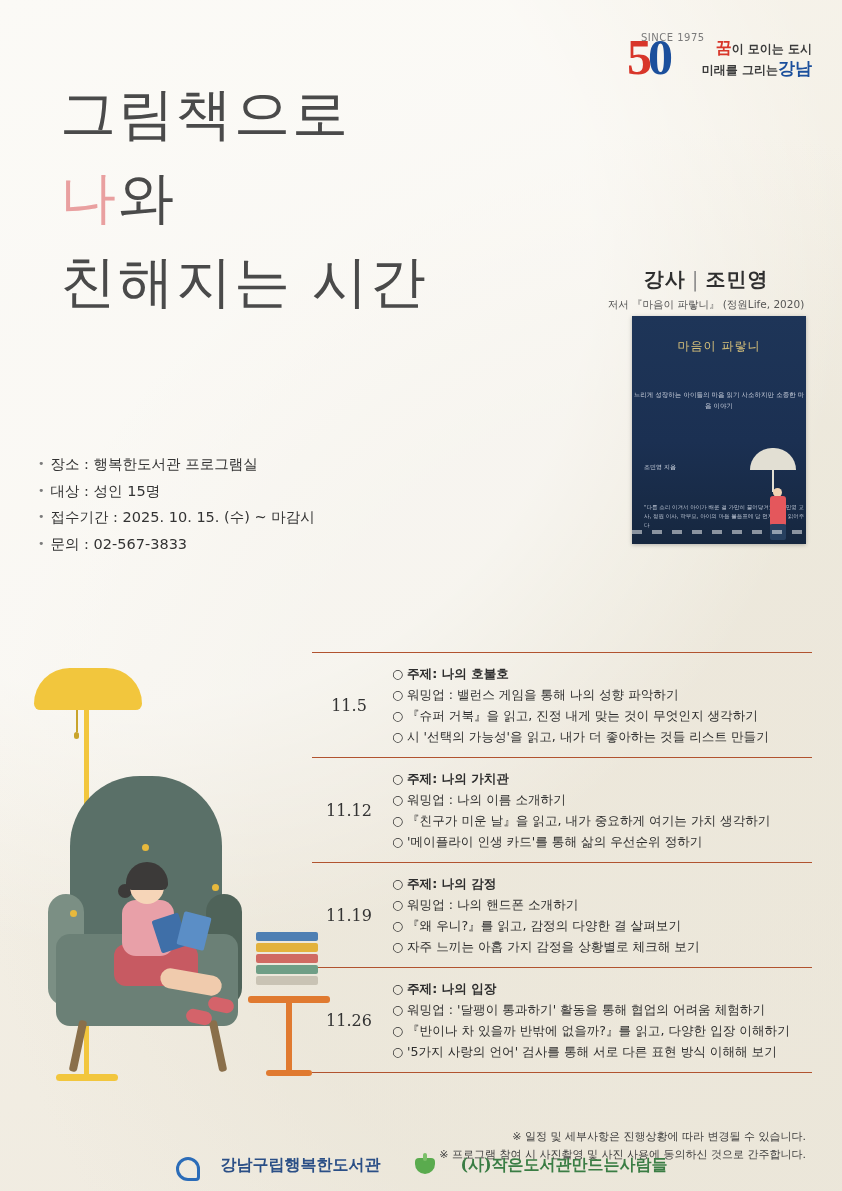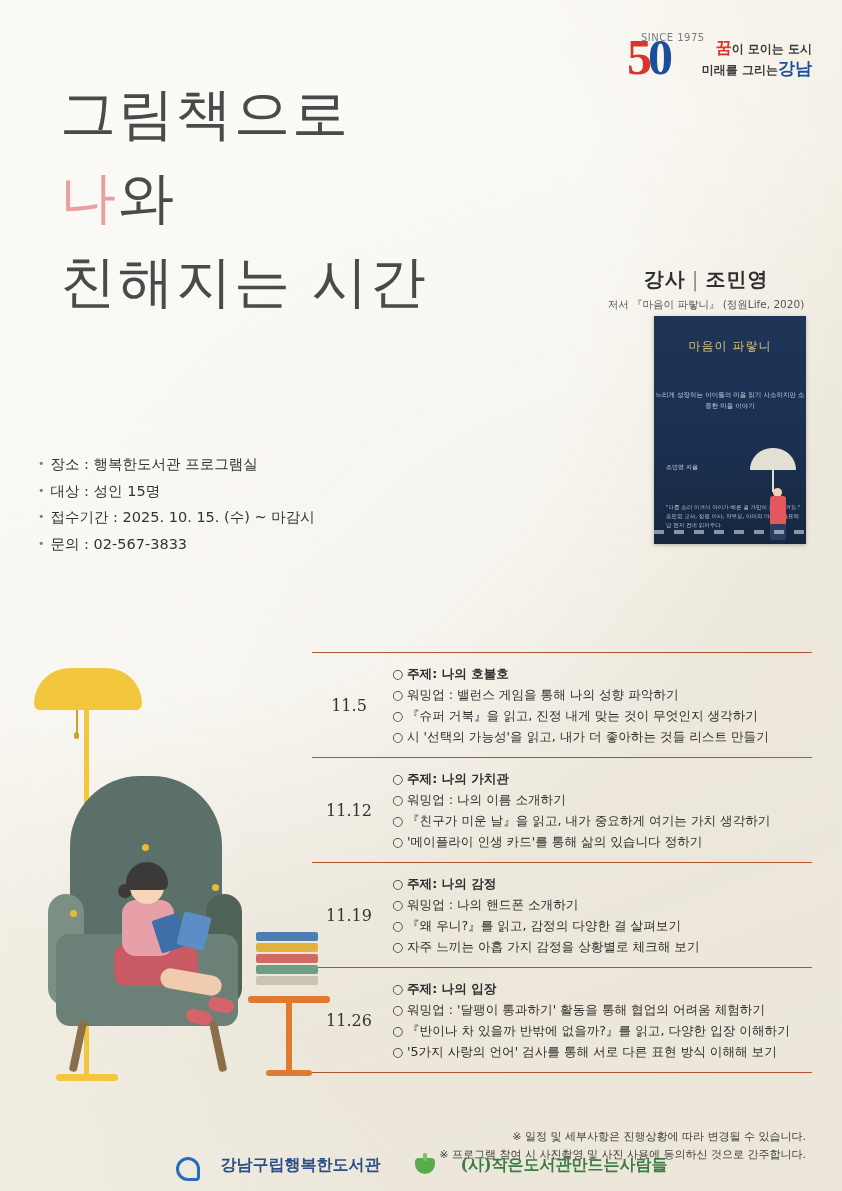--- a/index.html
+++ b/index.html
@@ -84,21 +84,21 @@
   .lecturer-name {
     font-size: 20px; font-weight: bold; color: #2f2f2f; letter-spacing: 1px;
     font-family: "DejaVu Serif", "Liberation Serif", serif;
   }
   .lecturer-name .bar { color: #888; margin: 0 6px; font-weight: normal; }
   .lecturer-book {
     font-size: 10.5px; color: #555; margin-top: 5px;
   }
   .book-cover {
     position: absolute; right: 36px; top: 316px;
-    width: 152px; height: 228px;
+    width: 174px; height: 228px;
     background: linear-gradient(180deg, #1e3558 0%, #1b3052 55%, #16273f 100%);
     box-shadow: 0 1px 4px rgba(0,0,0,0.25);
     overflow: hidden;
   }
   .bc-title {
     position: absolute; top: 22px; left: 0; right: 0;
     text-align: center; color: #d9c27a; font-size: 12px; letter-spacing: 1px;
     font-family: "DejaVu Serif", "Liberation Serif", serif;
   }
   .bc-sub {
@@ -390,21 +390,21 @@
         <div class="sched-item"><span class="circ">○</span><span>시 '선택의 가능성'을 읽고, 내가 더 좋아하는 것들 리스트 만들기</span></div>
       </div>
     </div>
 
     <div class="sched-row">
       <div class="sched-date">11.12</div>
       <div class="sched-items">
         <div class="sched-item topic"><span class="circ">○</span><span>주제: 나의 가치관</span></div>
         <div class="sched-item"><span class="circ">○</span><span>워밍업 : 나의 이름 소개하기</span></div>
         <div class="sched-item"><span class="circ">○</span><span>『친구가 미운 날』을 읽고, 내가 중요하게 여기는 가치 생각하기</span></div>
-        <div class="sched-item"><span class="circ">○</span><span>'메이플라이 인생 카드'를 통해 삶의 있습니다 정하기</span></div>
+        <div class="sched-item"><span class="circ">○</span><span>'메이플라이 인생 카드'를 통해 삶의 우선순위 정하기</span></div>
       </div>
     </div>
 
     <div class="sched-row">
       <div class="sched-date">11.19</div>
       <div class="sched-items">
         <div class="sched-item topic"><span class="circ">○</span><span>주제: 나의 감정</span></div>
         <div class="sched-item"><span class="circ">○</span><span>워밍업 : 나의 핸드폰 소개하기</span></div>
         <div class="sched-item"><span class="circ">○</span><span>『왜 우니?』를 읽고, 감정의 다양한 결 살펴보기</span></div>
         <div class="sched-item"><span class="circ">○</span><span>자주 느끼는 아홉 가지 감정을 상황별로 체크해 보기</span></div>

